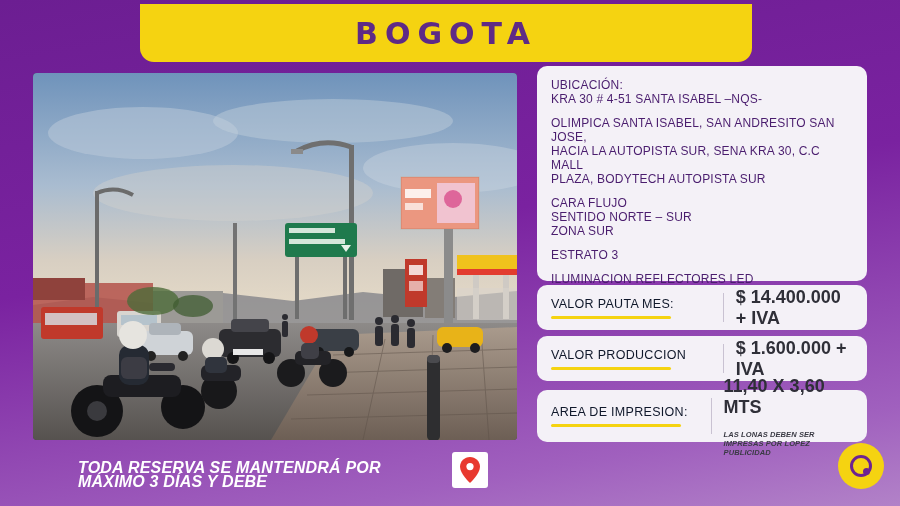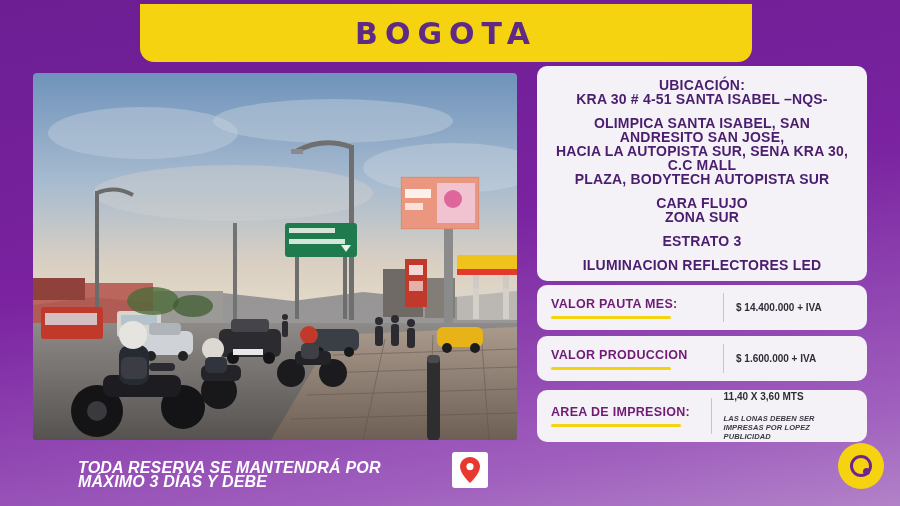--- a/index.html
+++ b/index.html
@@ -62,63 +62,62 @@
   }
   .panel-info {
     left: 537px;
     top: 66px;
     width: 330px;
     height: 215px;
     padding: 12px 14px 10px 14px;
   }
   .info-line {
     color: #4a1d6e;
-    font-size: 14px;
-    font-weight: bold;
+    font-size: 12px;
+    font-weight: normal;
     line-height: 14px;
     letter-spacing: 0.2px;
-    text-align: center;
   }
   .info-gap { height: 10px; }
 
   .panel-row {
     display: flex;
     align-items: center;
     padding: 0 14px;
   }
   .panel-pauta  { left: 537px; top: 285px; width: 330px; height: 45px; }
   .panel-prod   { left: 537px; top: 336px; width: 330px; height: 45px; }
   .panel-area   { left: 537px; top: 390px; width: 330px; height: 52px; }
 
   .row-left {
     width: 172px;
     flex: none;
   }
   .row-label {
-    color: #701a75;
+    color: #0f172a;
     font-size: 12.5px;
-    font-weight: bold;
+    font-weight: normal;
     letter-spacing: 0.3px;
   }
   .row-underline {
     margin-top: 5px;
     width: 120px;
     height: 3px;
     background: #f5d311;
     border-radius: 2px;
   }
   .row-divider {
     width: 1px;
     align-self: stretch;
     margin: 8px 12px 8px 0;
     background: #c9c2d2;
   }
   .row-value {
     color: #2f2f38;
-    font-size: 10px;
+    font-size: 18px;
     font-weight: bold;
   }
   .row-note {
     color: #3a3a44;
     font-size: 7.5px;
     font-style: italic;
     font-weight: bold;
     margin-top: 12px;
     letter-spacing: 0.1px;
   }
@@ -349,20 +348,21 @@
 
   <div class="panel panel-info">
     <div class="info-line">UBICACIÓN:</div>
     <div class="info-line">KRA 30 # 4-51 SANTA ISABEL –NQS-</div>
     <div class="info-gap"></div>
     <div class="info-line">OLIMPICA SANTA ISABEL, SAN ANDRESITO SAN JOSE,</div>
     <div class="info-line">HACIA LA AUTOPISTA SUR, SENA KRA 30, C.C MALL</div>
     <div class="info-line">PLAZA, BODYTECH AUTOPISTA SUR</div>
     <div class="info-gap"></div>
     <div class="info-line">CARA FLUJO</div>
+    <div class="info-line">SENTIDO NORTE – SUR</div>
     <div class="info-line">ZONA SUR</div>
     <div class="info-gap"></div>
     <div class="info-line">ESTRATO 3</div>
     <div class="info-gap"></div>
     <div class="info-line">ILUMINACION REFLECTORES LED</div>
   </div>
 
   <div class="panel panel-row panel-pauta">
     <div class="row-left">
       <div class="row-label">VALOR PAUTA MES:</div>

